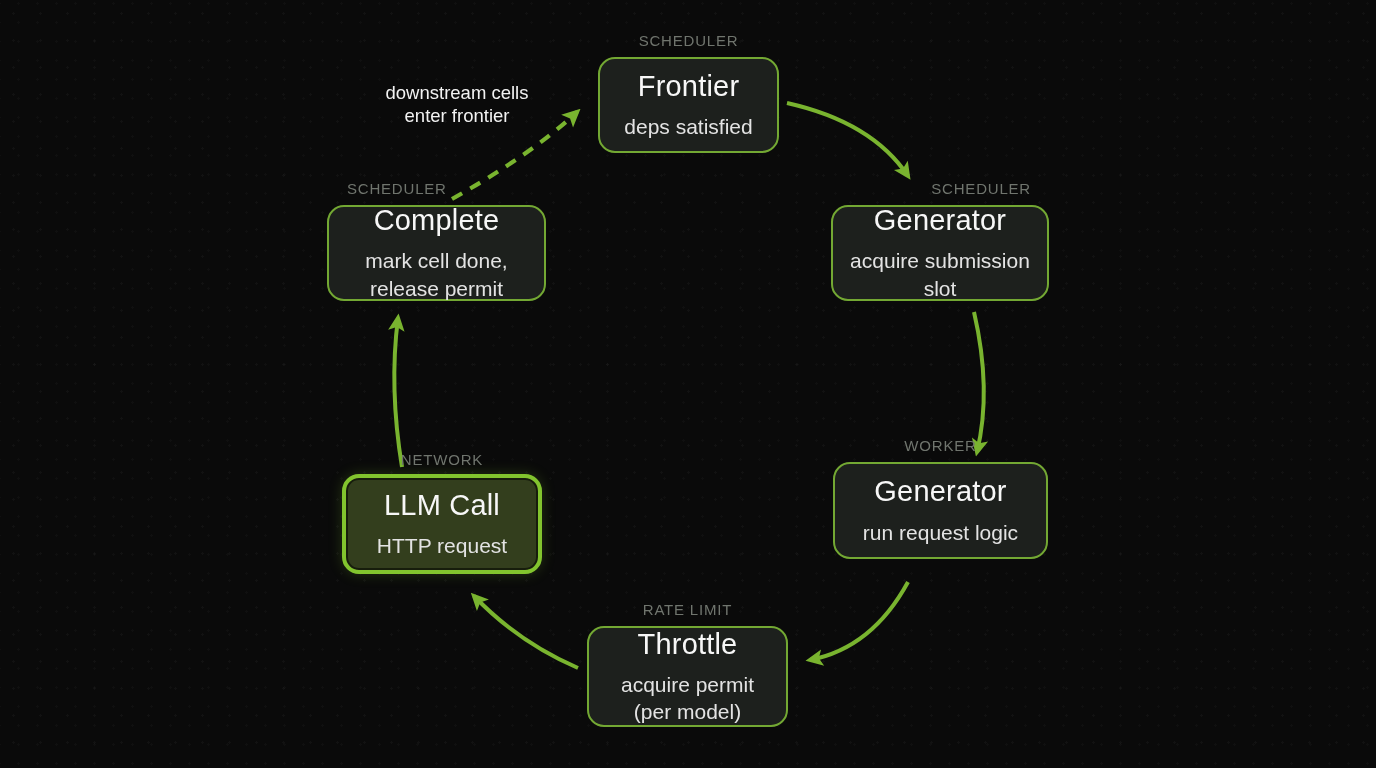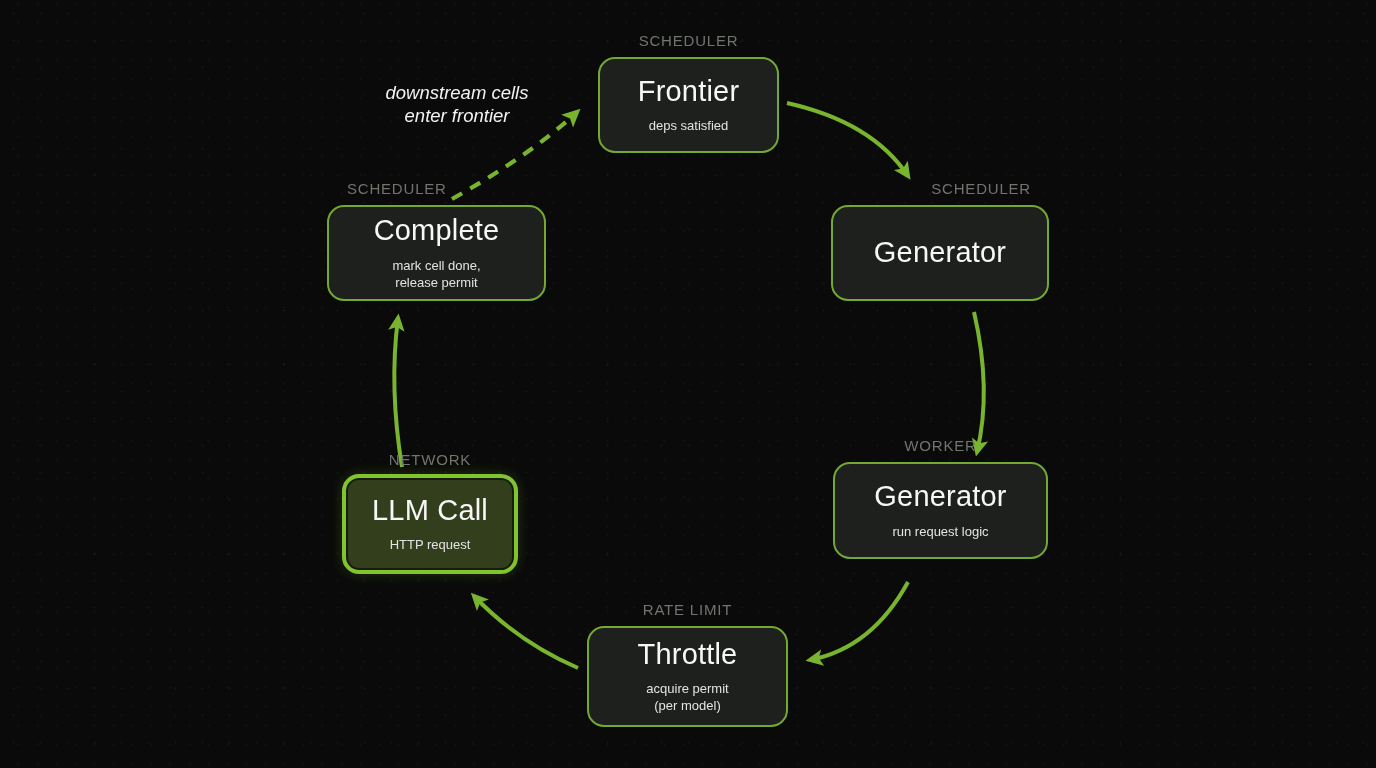--- a/index.html
+++ b/index.html
@@ -74,37 +74,36 @@
   .stage.pos-right  { right: 16px; }
   .stage.pos-left   { left: 18px; }
   .node .title {
     font-size: 29px;
     font-weight: 400;
     color: var(--title);
     line-height: 1.15;
     letter-spacing: 0.2px;
   }
   .node .subtitle {
-    font-size: 13px;
+    font-size: 21px;
     color: var(--subtitle);
     line-height: 1.3;
     margin-top: 10px;
     white-space: pre-line;
   }
   #annotation {
     position: absolute;
     left: 457px;
     top: 81px;
     transform: translateX(-50%);
     text-align: center;
     font-size: 18.5px;
     line-height: 1.25;
     color: var(--annotation);
     white-space: pre-line;
-    font-style: italic;
   }
 </style>
 </head>
 <body>
 
 <div id="stage">
 
   <svg id="arrows" viewBox="0 0 1376 768" aria-hidden="true">
     <defs>
       <marker id="ah" viewBox="0 0 10 10" refX="7.5" refY="5" markerWidth="4.6" markerHeight="4.6" orient="auto-start-reverse">
@@ -124,36 +123,37 @@
 
   <div class="node" style="left:598px; top:57px; width:181px; height:96px;">
     <div class="stage pos-center">SCHEDULER</div>
     <div class="title">Frontier</div>
     <div class="subtitle">deps satisfied</div>
   </div>
 
   <div class="node" style="left:831px; top:205px; width:218px; height:96px;">
     <div class="stage pos-right">SCHEDULER</div>
     <div class="title">Generator</div>
+    <div class="subtitle">acquire submission slot</div>
   </div>
 
   <div class="node" style="left:833px; top:462px; width:215px; height:97px;align-items:center;">
     <div class="stage pos-center">WORKER</div>
     <div class="title">Generator</div>
     <div class="subtitle">run request logic</div>
   </div>
 
   <div class="node" style="left:587px; top:626px; width:201px; height:101px;">
     <div class="stage pos-center">RATE LIMIT</div>
     <div class="title">Throttle</div>
     <div class="subtitle">acquire permit
 (per model)</div>
   </div>
 
-  <div class="node highlight" style="left:342px; top:474px; width:176px; height:100px;">
+  <div class="node highlight" style="left:342px; top:474px; width:200px; height:100px;">
     <div class="stage pos-center">NETWORK</div>
     <div class="title">LLM Call</div>
     <div class="subtitle">HTTP request</div>
   </div>
 
   <div class="node" style="left:327px; top:205px; width:219px; height:96px;">
     <div class="stage pos-left">SCHEDULER</div>
     <div class="title">Complete</div>
     <div class="subtitle">mark cell done,
 release permit</div>

